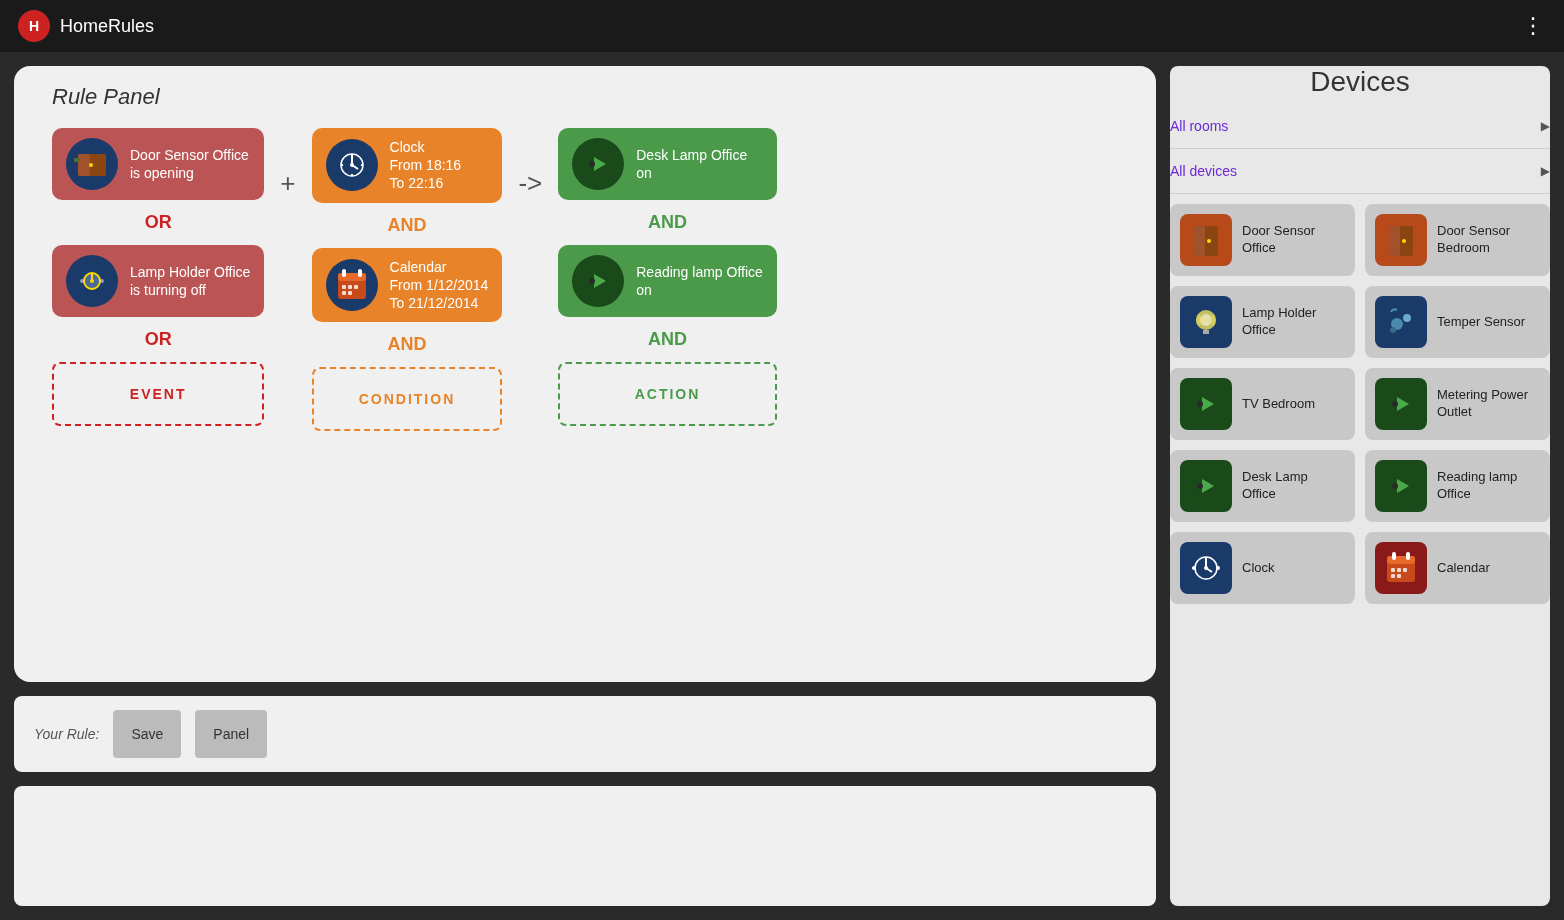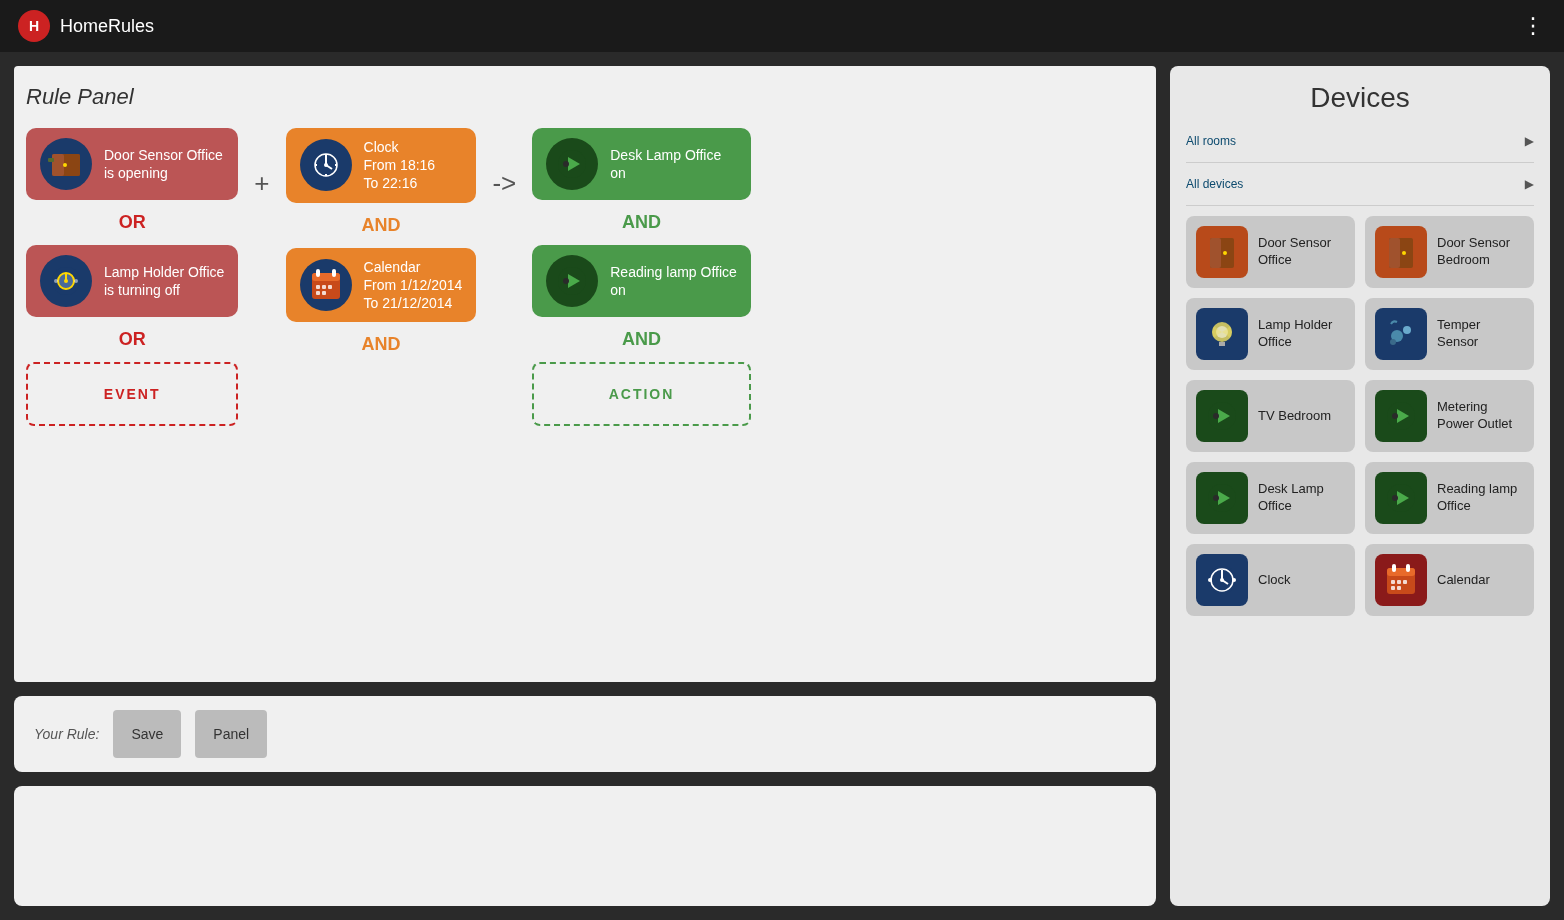--- a/index.html
+++ b/index.html
@@ -62,22 +62,22 @@
     .left-panel {
       flex: 1;
       display: flex;
       flex-direction: column;
       gap: 14px;
     }
 
     
     .rule-panel {
       background: #f0f0f0;
-      border-radius: 4px;
-      padding: 18px 12px;
+      border-radius: 16px;
+      padding: 18px 38px;
       flex: 1;
     }
     .rule-panel-title {
       font-size: 22px;
       font-style: italic;
       color: #333;
       margin-bottom: 18px;
     }
 
     
@@ -229,41 +229,40 @@
       background: #f0f0f0;
       border-radius: 8px;
       min-height: 120px;
     }
 
     
     .right-panel {
       width: 380px;
       background: #e8e8e8;
       border-radius: 8px;
-      padding: 16px;
       display: flex;
       flex-direction: column;
       gap: 10px;
     }
     .devices-title {
       font-size: 28px;
       text-align: center;
       color: #333;
       font-weight: 400;
       margin-bottom: 6px;
     }
     .filter-row {
       display: flex;
       align-items: center;
       justify-content: space-between;
       padding: 4px 0;
     }
     .filter-label {
-      font-size: 12px;
-      color: #0c4a6e;
+      font-size: 14px;
+      color: #6d28d9;
     }
     .filter-arrow {
       font-size: 12px;
       color: #555;
     }
     .filter-divider {
       height: 1px;
       background: #ccc;
     }
     .devices-grid {
@@ -391,20 +390,23 @@
                 <rect x="14" y="18" width="4" height="4" rx="1" fill="#fff" opacity="0.8"></rect>
                 <rect x="20" y="18" width="4" height="4" rx="1" fill="#fff" opacity="0.8"></rect>
                 <rect x="8" y="24" width="4" height="4" rx="1" fill="#fff" opacity="0.8"></rect>
                 <rect x="14" y="24" width="4" height="4" rx="1" fill="#fff" opacity="0.8"></rect>
               </svg>
             </div>
             <span class="card-text">Calendar<br>From 1/12/2014<br>To 21/12/2014</span>
           </div>
           <div class="and-label">AND</div>
 
+          <div class="drop-zone drop-zone-orange">
+            <span>CONDITION</span>
+          </div>
         </div>
 
         <div class="connector">-&gt;</div>
 
         <div class="rule-column">
 
           <div class="card card-green">
             <div class="card-icon device-icon-green" style="border-radius:50%;">
               <svg width="36" height="36" viewBox="0 0 36 36">
                 <circle cx="18" cy="18" r="14" fill="#1a4a1a"></circle>

